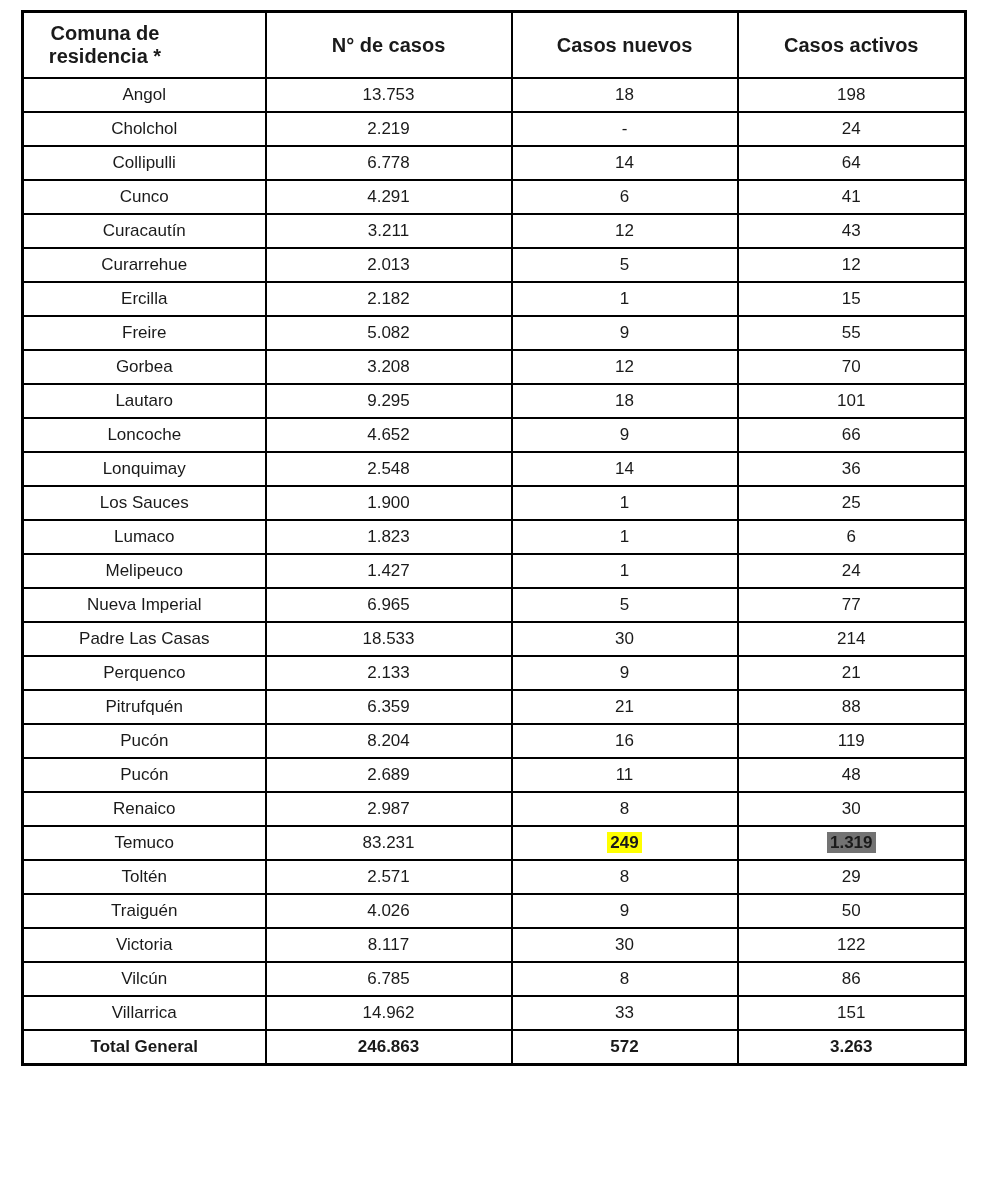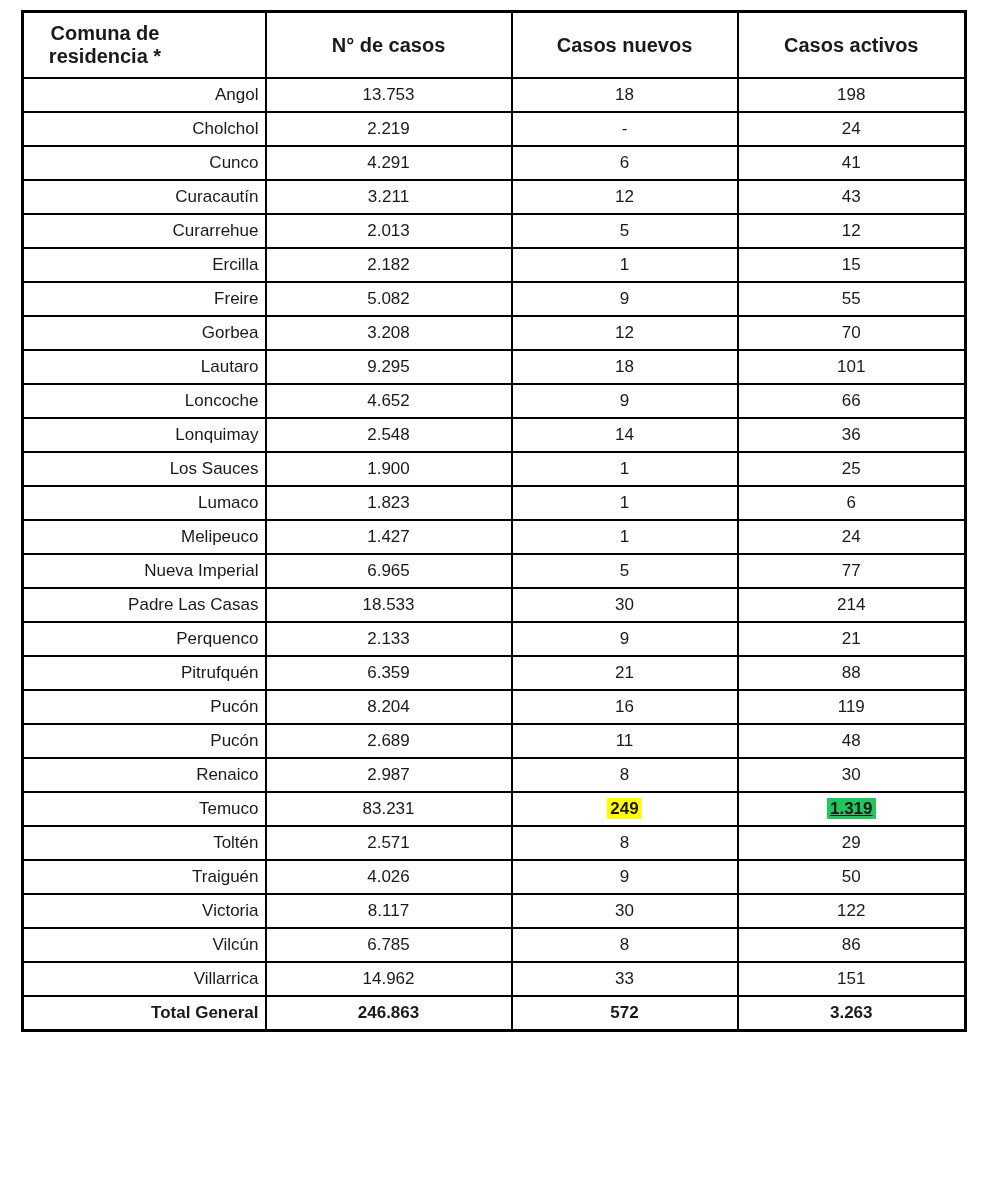--- a/index.html
+++ b/index.html
@@ -47,21 +47,21 @@
   }
   th.h-comuna .wrap-narrow {
     display: block;
     width: 150px;
     white-space: normal;
   }
   col.c1 { width: 243px; }
   col.c2 { width: 246px; }
   col.c3 { width: 226px; }
   col.c4 { width: 228px; }
-  td.c-left  { text-align: right; padding-left: 8px; margin-left: 12px; }
+  td.c-left  { text-align: center; padding-left: 8px; margin-left: 12px; }
   td.c-center{ text-align: center; }
   tr.total-row td { font-weight: bold; }
   span.hl {
     font-weight: bold;
     padding: 1px 3px;
   }
 </style>
 </head>
 <body>
 
@@ -91,20 +91,26 @@
           <td class="c-center">18</td>
           <td class="c-center">198</td>
         </tr>
         <tr>
           <td class="c-left">Cholchol</td>
           <td class="c-center">2.219</td>
           <td class="c-center">-</td>
           <td class="c-center">24</td>
         </tr>
         <tr>
+          <td class="c-left">Collipulli</td>
+          <td class="c-center">6.778</td>
+          <td class="c-center">14</td>
+          <td class="c-center">64</td>
+        </tr>
+        <tr>
           <td class="c-left">Cunco</td>
           <td class="c-center">4.291</td>
           <td class="c-center">6</td>
           <td class="c-center">41</td>
         </tr>
         <tr>
           <td class="c-left">Curacautín</td>
           <td class="c-center">3.211</td>
           <td class="c-center">12</td>
           <td class="c-center">43</td>
@@ -208,21 +214,21 @@
         <tr>
           <td class="c-left">Renaico</td>
           <td class="c-center">2.987</td>
           <td class="c-center">8</td>
           <td class="c-center">30</td>
         </tr>
         <tr>
           <td class="c-left">Temuco</td>
           <td class="c-center">83.231</td>
           <td class="c-center"><span class="hl" style="background: rgb(255, 255, 0);">249</span></td>
-          <td class="c-center"><span class="hl" style="background: #22c55e; text-decoration: underline;">1.319</span></td>
+          <td class="c-center"><span class="hl" style="background: #737373;">1.319</span></td>
         </tr>
         <tr>
           <td class="c-left">Toltén</td>
           <td class="c-center">2.571</td>
           <td class="c-center">8</td>
           <td class="c-center">29</td>
         </tr>
         <tr>
           <td class="c-left">Traiguén</td>
           <td class="c-center">4.026</td>

